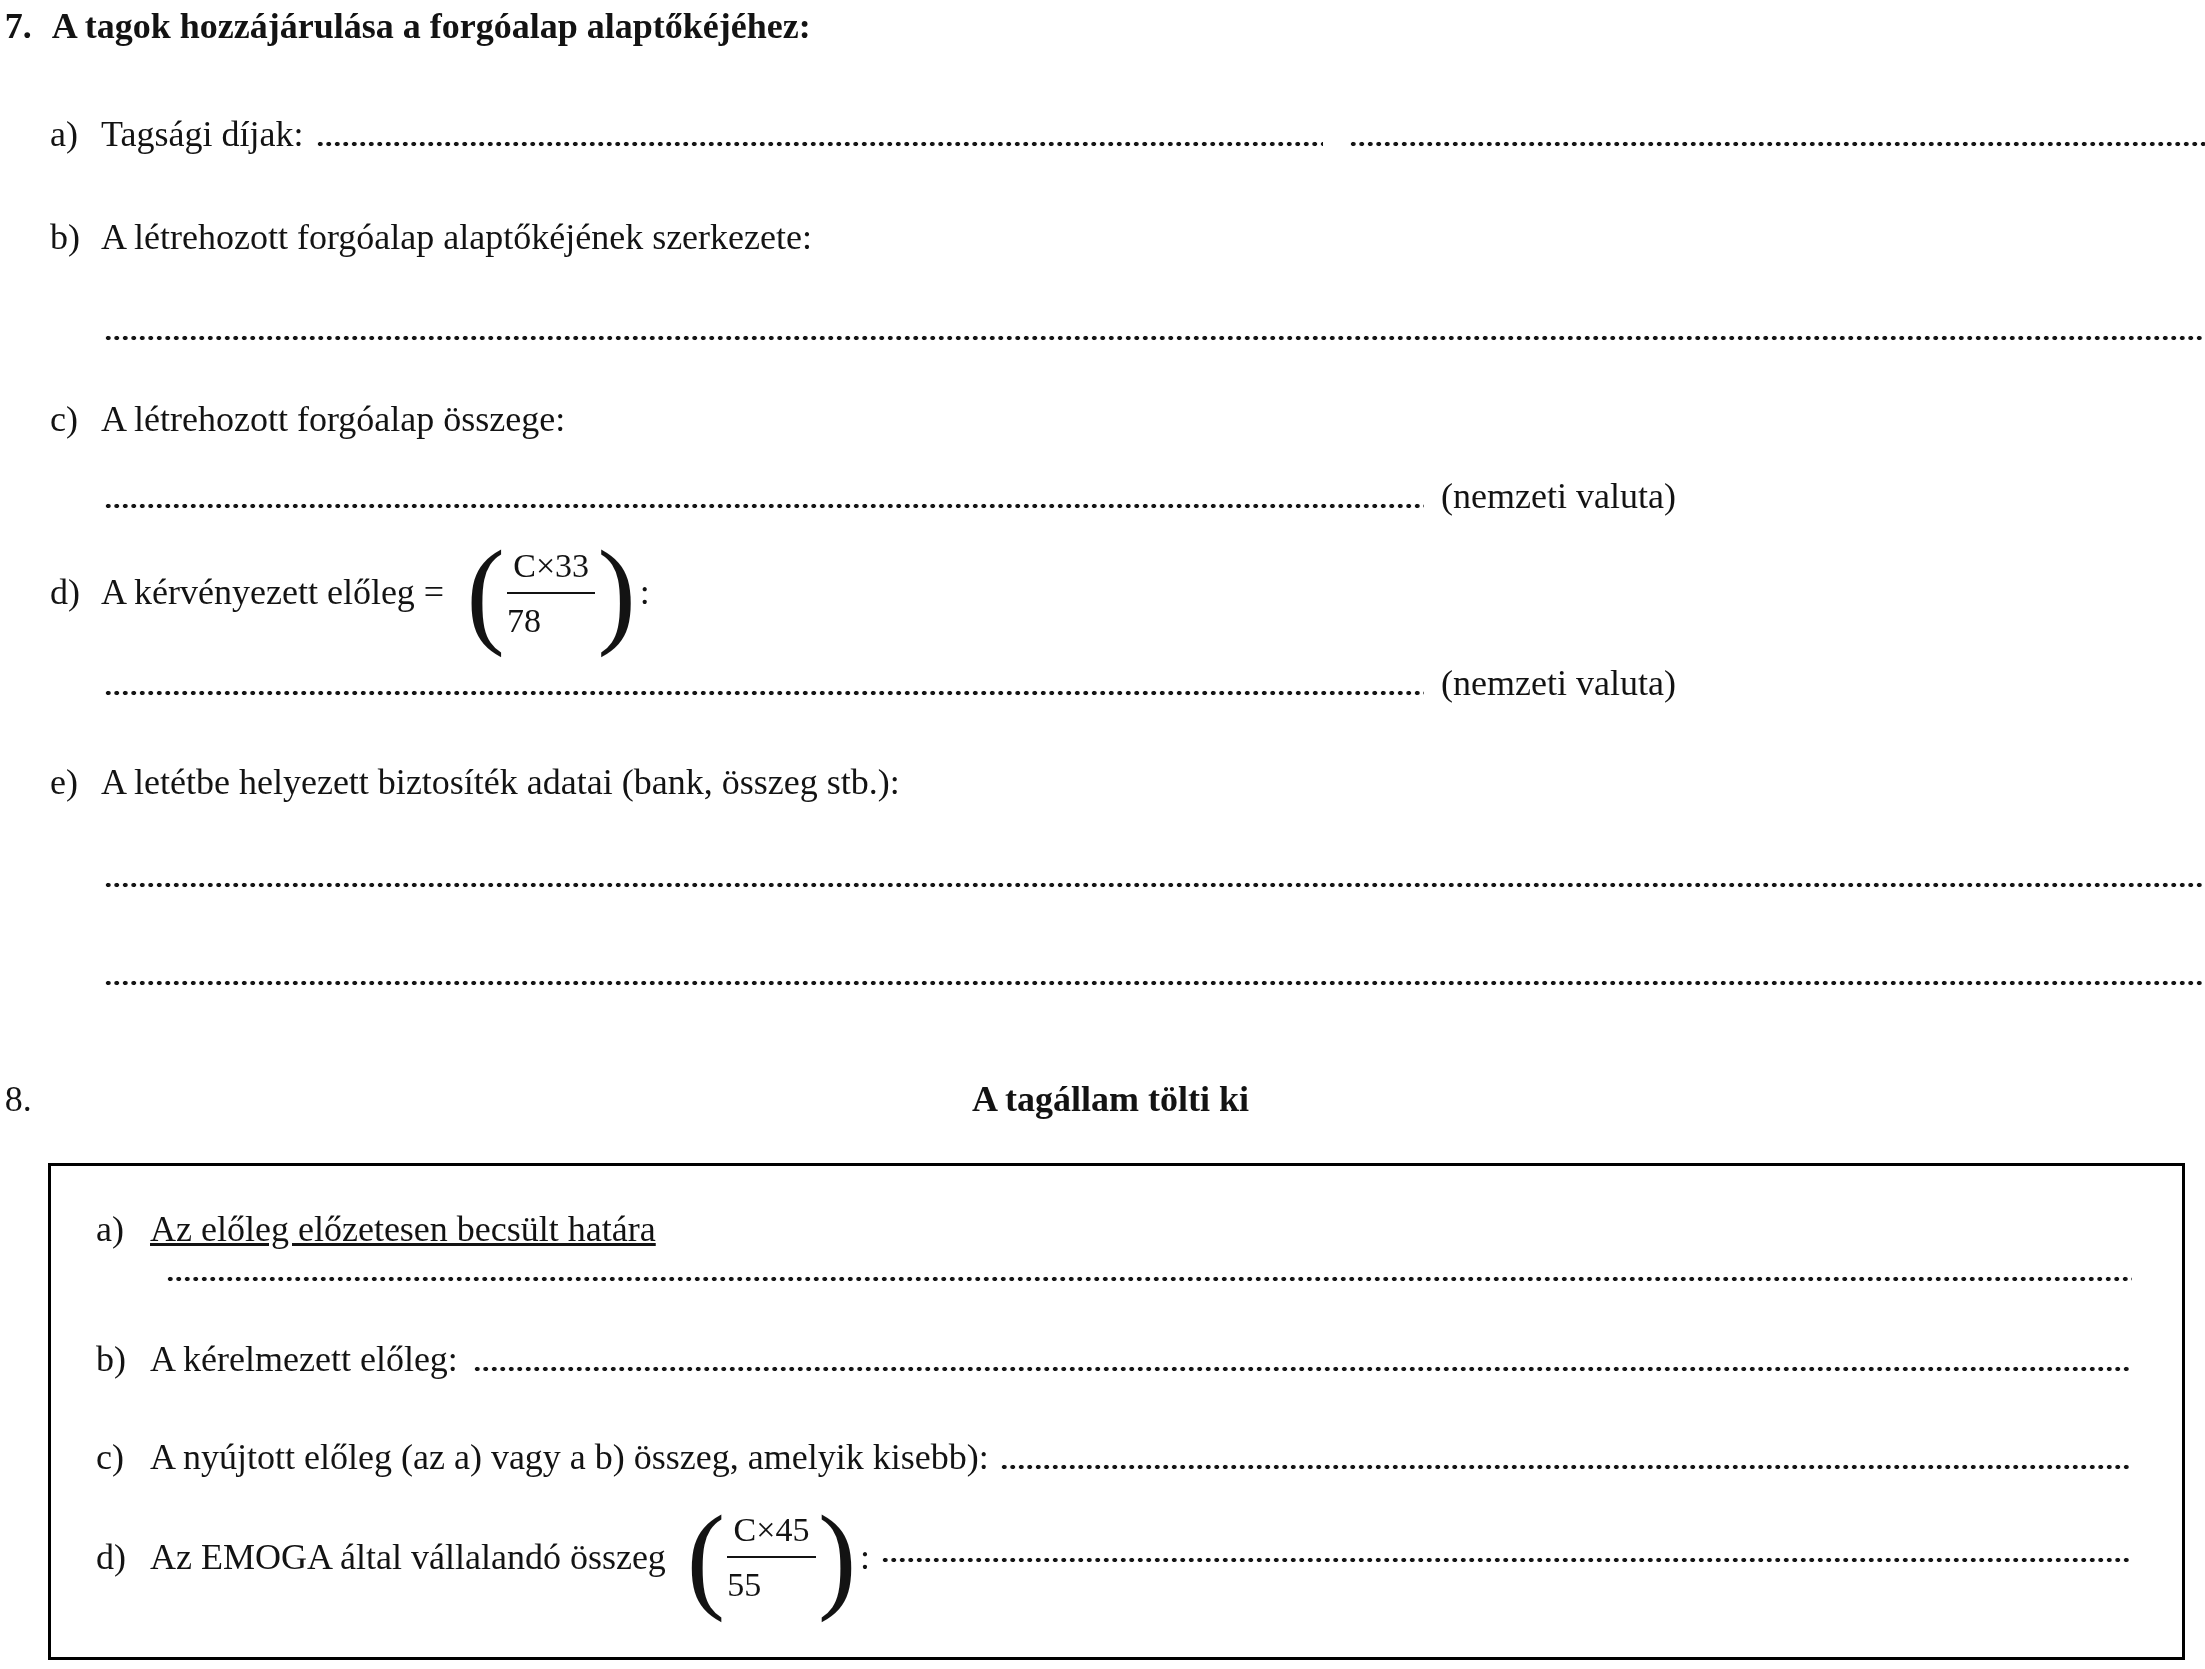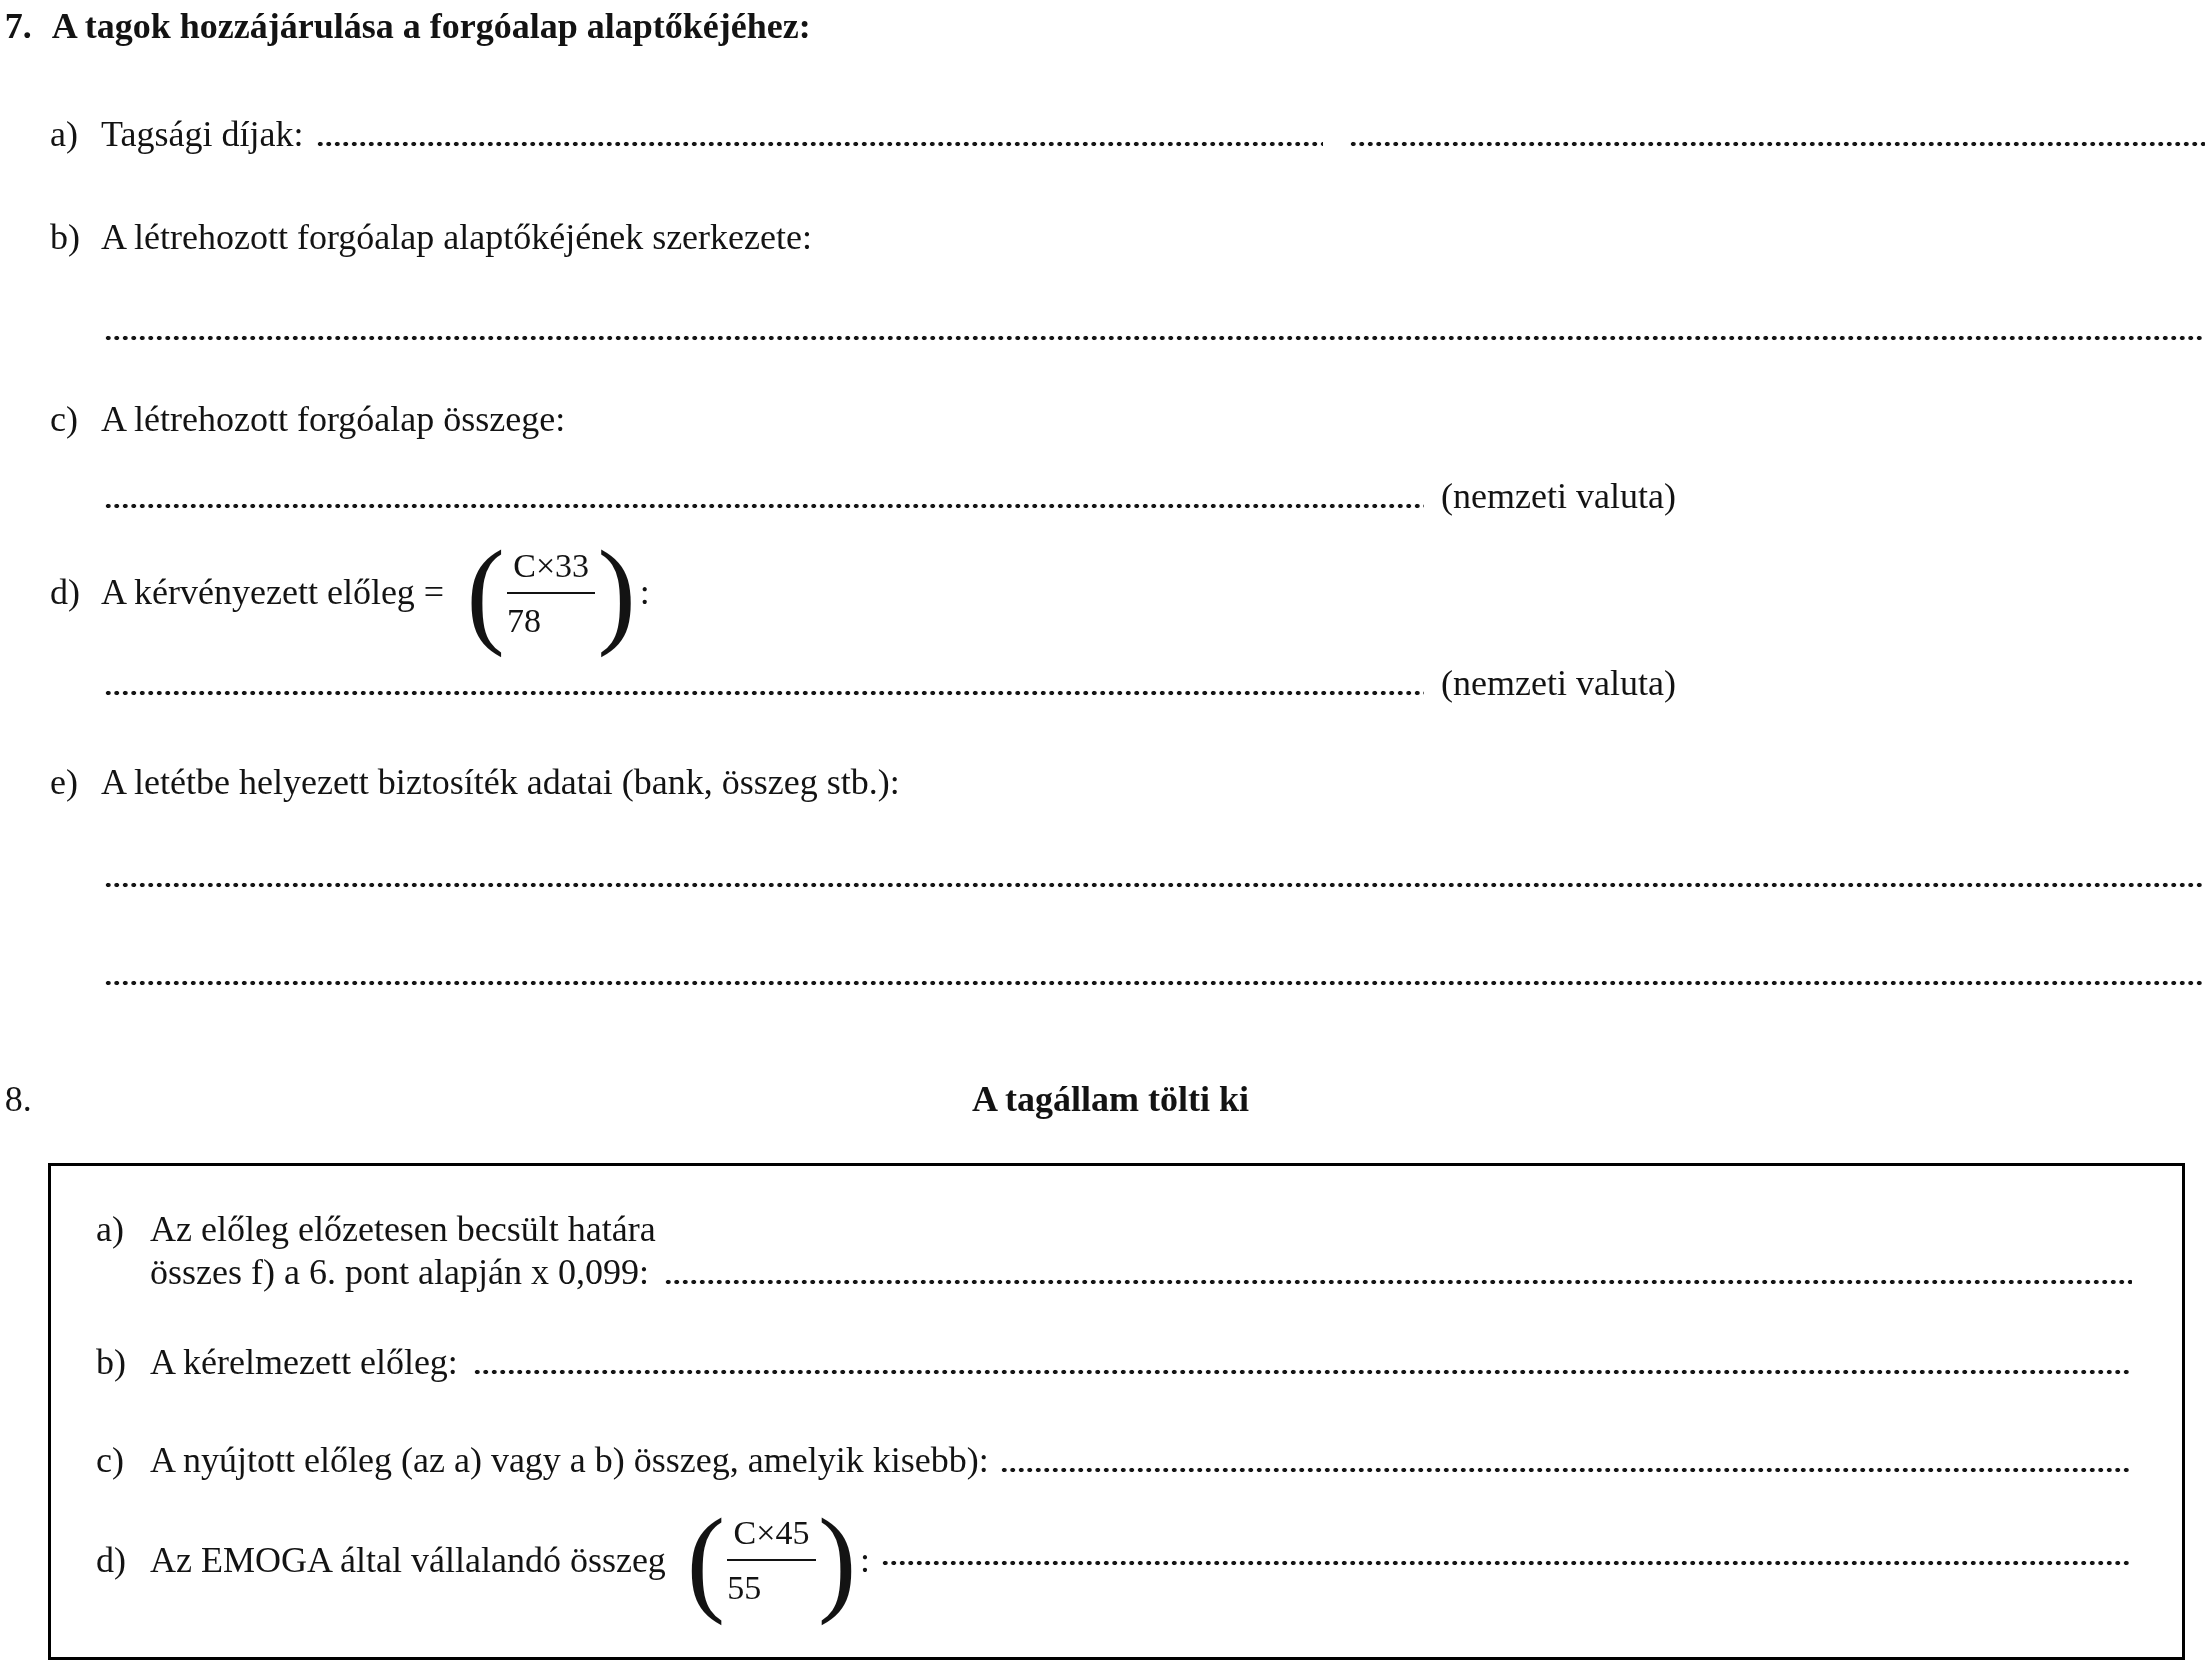--- a/index.html
+++ b/index.html
@@ -48,21 +48,21 @@
     position: absolute;
     left: 48px; top: 1163px;
     width: 2137px; height: 497px;
     border: 3.1px solid #000000;
     box-sizing: border-box;
     padding: 42px 50px 0 45px;
   }
   .box .letter { flex: 0 0 54px; }
   .box-item-a { display: flex; align-items: flex-start; }
   .box-item-a .col { flex: 1 1 auto; }
-  .box-item-a .line1 { margin-bottom: 1px; white-space: nowrap; }
+  .box-item-a .line1 { margin-bottom: 26px; white-space: nowrap; text-decoration: underline; }
   .mt-b { margin-top: 48px; }
   .mt-c { margin-top: 56px; }
   .mt-d { margin-top: 28px; }
   .formula-line { display: flex; align-items: center; }
   .formula-line .dots { align-self: center; margin-bottom: 0; margin-top: 6.2px; }
 </style>
 </head>
 <body>
 
 <div class="page">
@@ -122,21 +122,20 @@
   <div class="abs" style="left:4.7px; top:1078px;">8.</div>
   <div class="abs bold" style="left:972px; top:1078px;">A tagállam tölti ki</div>
 
   <div class="box">
 
     <div class="box-item-a">
       <span class="letter">a)</span>
       <div class="col">
         <div class="line1">Az előleg előzetesen becsült határa</div>
         <div class="row">
-          <span class="lbl">összes f) a 6. pont alapján x 0,099:</span>
           <span class="dots grow" style="margin-left:15.5px;"></span>
         </div>
       </div>
     </div>
 
     <div class="row mt-b">
       <span class="letter">b)</span>
       <span class="lbl">A kérelmezett előleg:</span>
       <span class="dots grow" style="margin-left:15.5px;"></span>
     </div>

